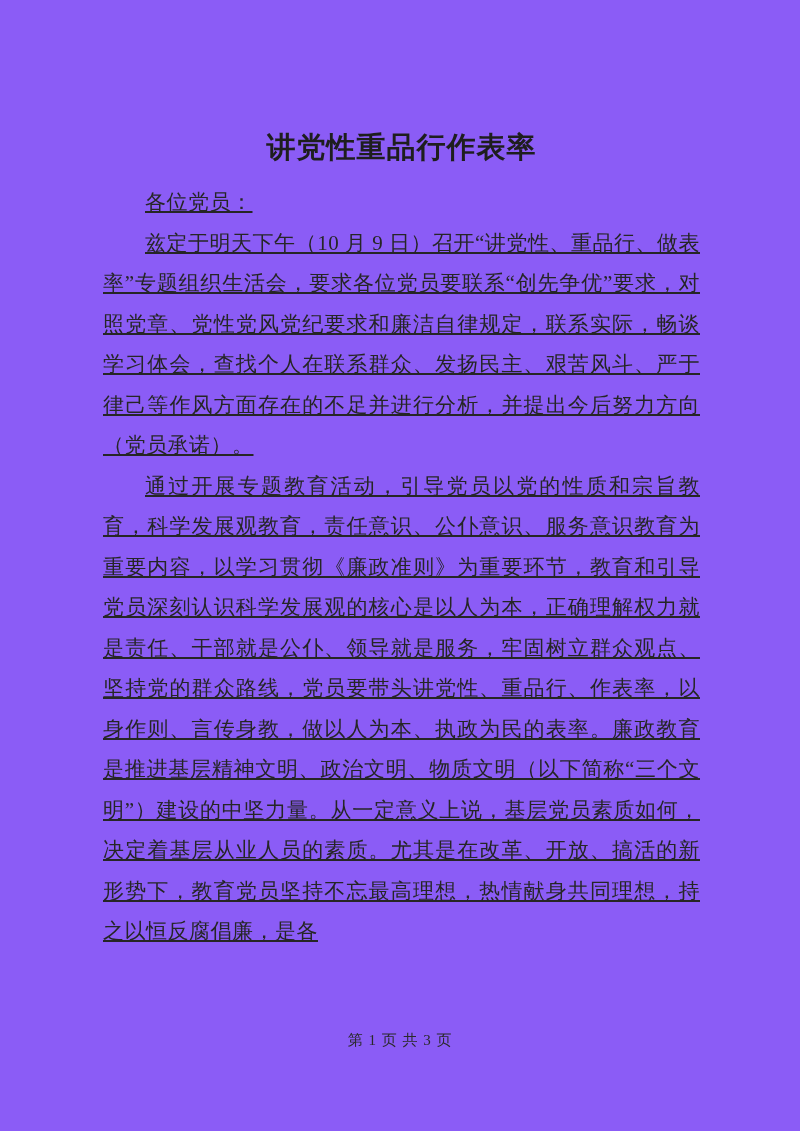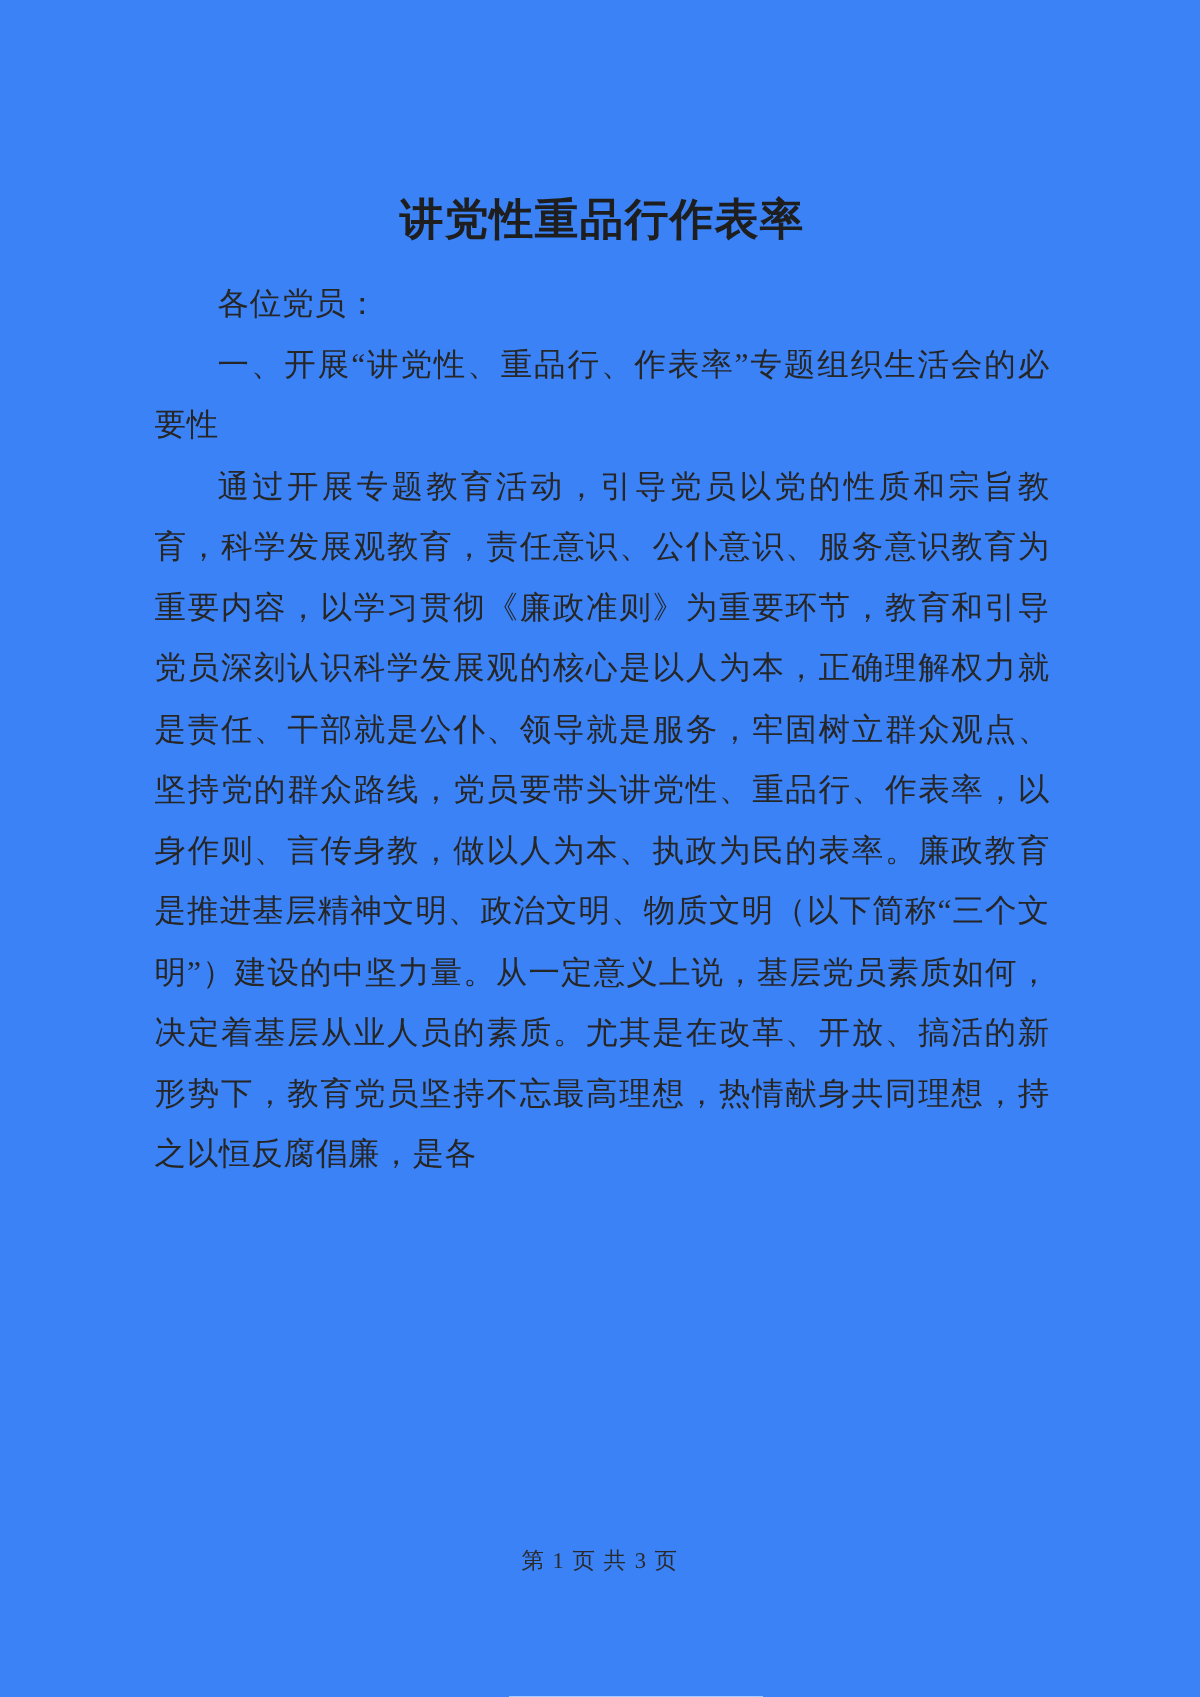--- a/index.html
+++ b/index.html
@@ -5,21 +5,21 @@
   html, body {
     margin: 0;
     padding: 0;
     background: #ffffff;
   }
   .page {
     position: relative;
     width: 800px;
     height: 1131px;
     margin: 0 auto;
-    background: #3b82f6;
+    background: #8b5cf6;
     box-sizing: border-box;
     padding: 126px 100px 0 103px;
     overflow: hidden;
     font-family: "Liberation Serif", "DejaVu Serif", serif;
     color: #262626;
   }
   .doc-title {
     margin: 0 0 14px 0;
     text-align: center;
     font-size: 29px;
@@ -32,20 +32,21 @@
     font-size: 21px;
     line-height: 40.5px;
     text-align: justify;
     text-justify: inter-ideograph;
     letter-spacing: 0.5px;
   }
   .doc-body p {
     margin: 0;
     padding: 0;
     text-indent: 2em;
+    text-decoration: underline;
   }
   .page-footer {
     position: absolute;
     left: 0;
     right: 0;
     bottom: 81px;
     text-align: center;
     font-size: 15px;
     letter-spacing: 1px;
     color: #2a2a2a;
@@ -53,21 +54,21 @@
 </style>
 </head>
 <body>
 
 <div class="page">
 
   <h1 class="doc-title">讲党性重品行作表率</h1>
 
   <div class="doc-body">
     <p>各位党员：</p>
-    <p>一、开展“讲党性、重品行、作表率”专题组织生活会的必要性</p>
+    <p>兹定于明天下午（10 月 9 日）召开“讲党性、重品行、做表率”专题组织生活会，要求各位党员要联系“创先争优”要求，对照党章、党性党风党纪要求和廉洁自律规定，联系实际，畅谈学习体会，查找个人在联系群众、发扬民主、艰苦风斗、严于律己等作风方面存在的不足并进行分析，并提出今后努力方向（党员承诺）。</p>
     <p>通过开展专题教育活动，引导党员以党的性质和宗旨教育，科学发展观教育，责任意识、公仆意识、服务意识教育为重要内容，以学习贯彻《廉政准则》为重要环节，教育和引导党员深刻认识科学发展观的核心是以人为本，正确理解权力就是责任、干部就是公仆、领导就是服务，牢固树立群众观点、坚持党的群众路线，党员要带头讲党性、重品行、作表率，以身作则、言传身教，做以人为本、执政为民的表率。廉政教育是推进基层精神文明、政治文明、物质文明（以下简称“三个文明”）建设的中坚力量。从一定意义上说，基层党员素质如何，决定着基层从业人员的素质。尤其是在改革、开放、搞活的新形势下，教育党员坚持不忘最高理想，热情献身共同理想，持之以恒反腐倡廉，是各</p>
   </div>
 
   <div class="page-footer">
     <span>第 1 页 共 3 页</span>
   </div>
 
 </div>
 
 </body></html>

